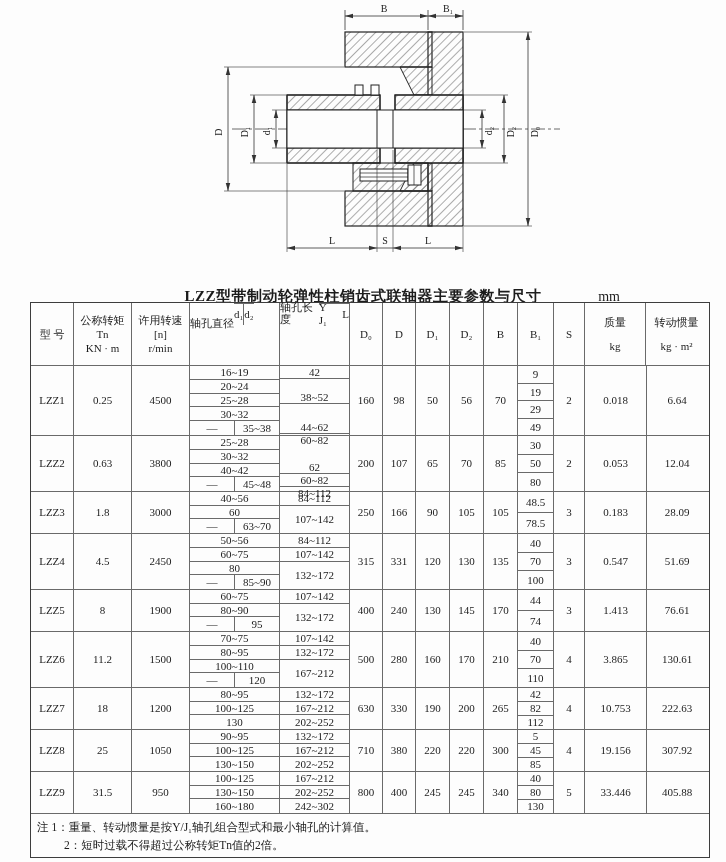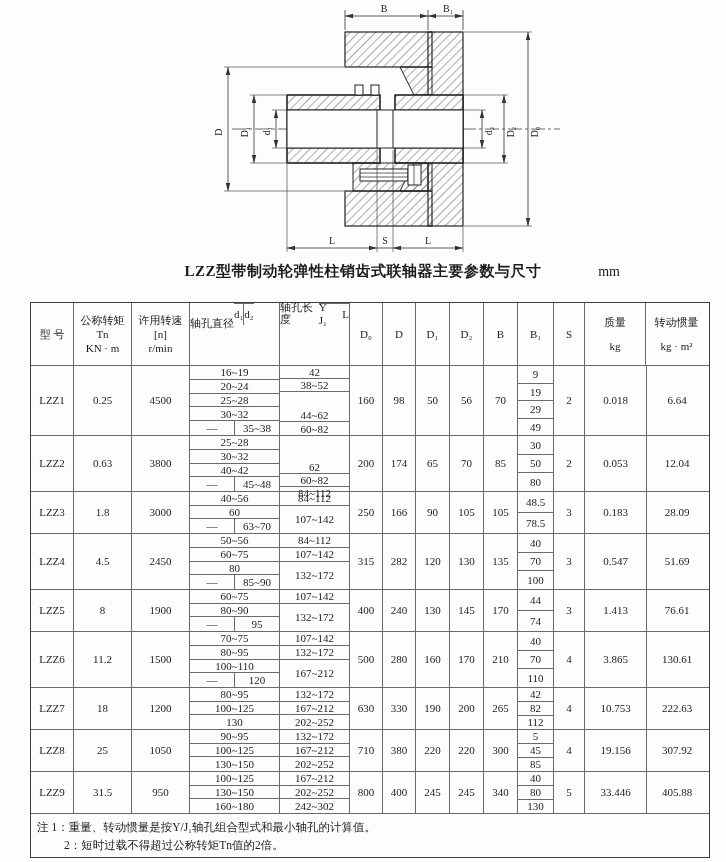--- a/index.html
+++ b/index.html
@@ -1,19 +1,19 @@
 <!DOCTYPE html>
 <html><head>
 <meta charset="utf-8">
 <style>
   html,body{margin:0;padding:0;background:#e8e8e8;}
   .page{position:relative;width:726px;height:862px;background:#fdfdfd;margin:0 auto;
         font-family:"Liberation Serif","DejaVu Serif",serif;color:#1c1c1c;overflow:hidden;}
   .drawing{position:absolute;top:0;left:0;}
-  .title-row{position:absolute;top:262px;left:0;width:726px;height:22px;}
+  .title-row{position:absolute;top:287px;left:0;width:726px;height:22px;}
   .doc-title{position:absolute;left:0;right:0;text-align:center;font-size:15px;font-weight:bold;letter-spacing:.5px;}
   .unit-label{position:absolute;right:106px;top:2px;font-size:14px;}
   
   .tbl{position:absolute;left:30px;top:302px;width:678px;border:1.2px solid #3d3d3d;background:#fdfdfd;
        font-size:11px;line-height:1.1;}
   .tbl *{box-sizing:border-box;}
   .thead{display:flex;height:62px;}
   .trow{display:flex;border-top:1px solid #6a6a6a;}
   .c,.hc{display:flex;flex-direction:column;align-items:center;justify-content:center;text-align:center;}
   .c{border-left:1px solid #6a6a6a;}
@@ -209,21 +209,21 @@
             <div class="bsub bline">20~24</div>
             <div class="bsub bline">25~28</div>
             <div class="bsub bline">30~32</div>
             <div class="bsub split">
               <div class="p1">—</div>
               <div class="p2">35~38</div>
             </div>
           </div>
           <div class="col w-len">
             <div class="lsub bline" style="height: 14px;">42</div>
-            <div class="lsub bline" style="height: 14px;">38~52</div>
+            <div class="lsub bline" style="height: 14px; margin-top: 12px;">38~52</div>
             <div class="lsub bline" style="height: 14px; margin-top: 17px;">44~62</div>
             <div class="lsub" style="height: 28px;">60~82</div>
           </div>
           <div class="c w-d0">160</div>
           <div class="c w-d">98</div>
           <div class="c w-d1">50</div>
           <div class="c w-d2">56</div>
           <div class="c w-b">70</div>
           <div class="col w-b1">
             <div class="b1sub bline">9</div>
@@ -247,21 +247,21 @@
               <div class="p1">—</div>
               <div class="p2">45~48</div>
             </div>
           </div>
           <div class="col w-len">
             <div class="lsub bline" style="height: 14px; margin-top: 25px;">62</div>
             <div class="lsub bline" style="height: 14px;">60~82</div>
             <div class="lsub" style="height: 28px;">84~112</div>
           </div>
           <div class="c w-d0">200</div>
-          <div class="c w-d">174</div>
+          <div class="c w-d">107</div>
           <div class="c w-d1">65</div>
           <div class="c w-d2">70</div>
           <div class="c w-b">85</div>
           <div class="col w-b1">
             <div class="b1sub bline">30</div>
             <div class="b1sub bline">50</div>
             <div class="b1sub">80</div>
           </div>
           <div class="c w-s">2</div>
           <div class="c w-inertia">0.053</div>
@@ -308,21 +308,21 @@
               <div class="p1">—</div>
               <div class="p2">85~90</div>
             </div>
           </div>
           <div class="col w-len">
             <div class="lsub bline" style="height: 14px;">84~112</div>
             <div class="lsub bline" style="height: 14px;">107~142</div>
             <div class="lsub" style="height: 28px;">132~172</div>
           </div>
           <div class="c w-d0">315</div>
-          <div class="c w-d">282</div>
+          <div class="c w-d">331</div>
           <div class="c w-d1">120</div>
           <div class="c w-d2">130</div>
           <div class="c w-b">135</div>
           <div class="col w-b1">
             <div class="b1sub bline">40</div>
             <div class="b1sub bline">70</div>
             <div class="b1sub">100</div>
           </div>
           <div class="c w-s">3</div>
           <div class="c w-inertia">0.547</div>

